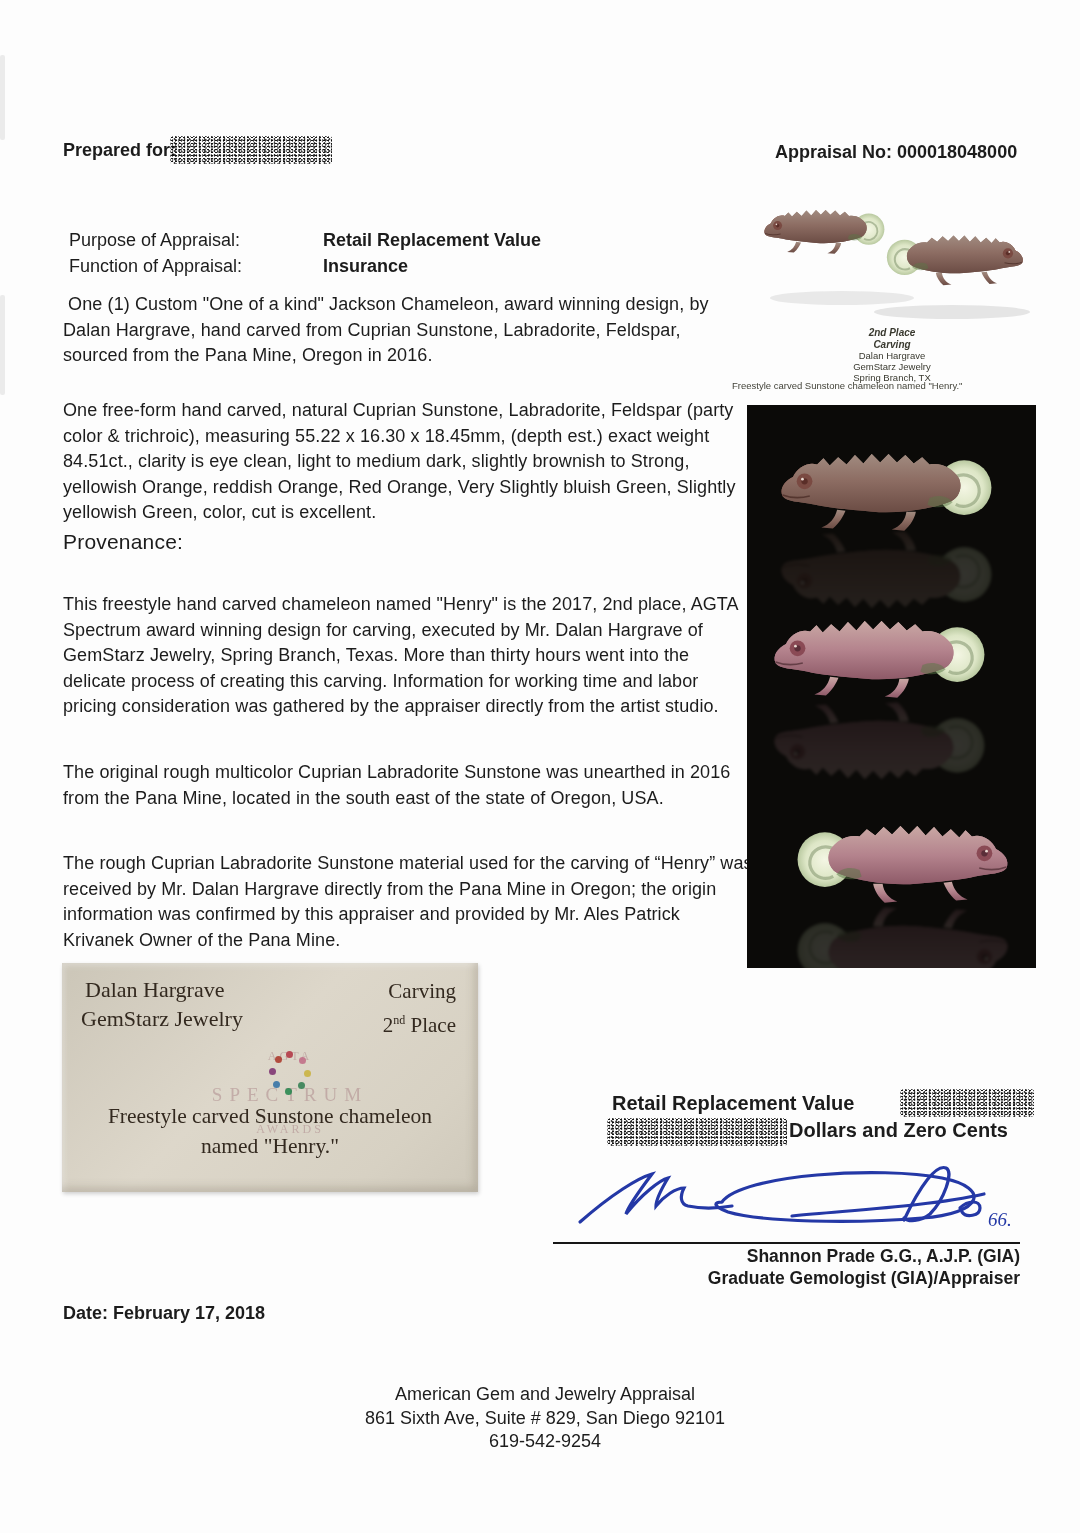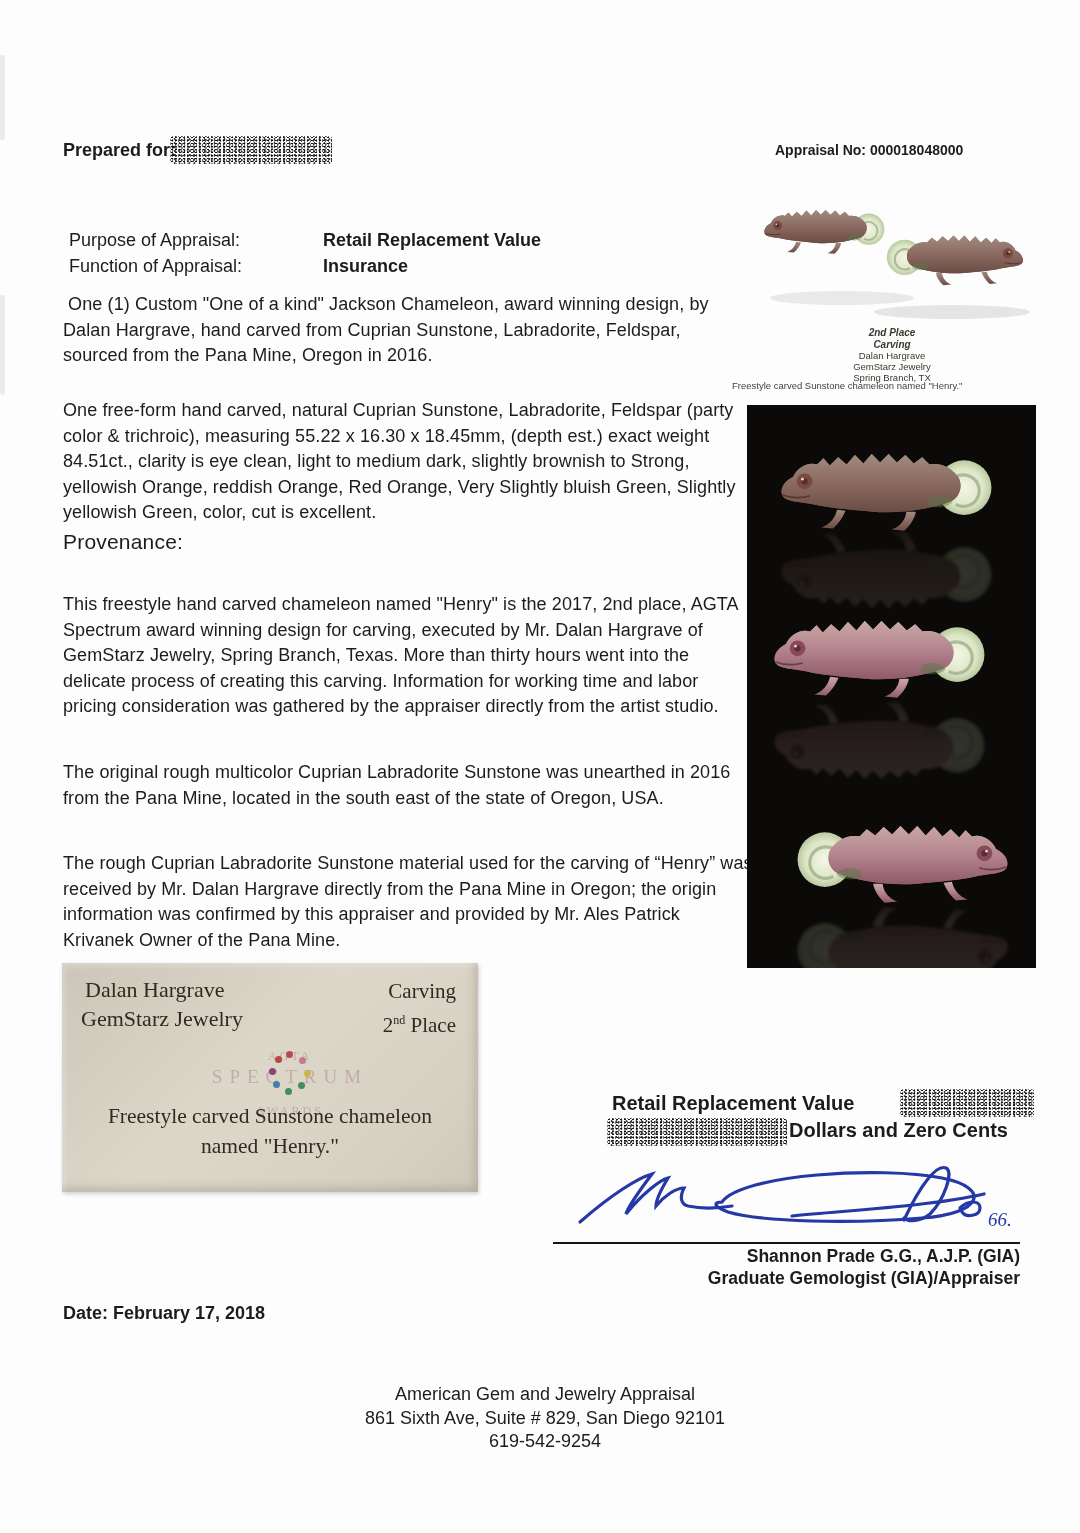--- a/index.html
+++ b/index.html
@@ -20,21 +20,21 @@
       radial-gradient(rgba(10,10,10,0.95) 0.8px, transparent 1.15px),
       radial-gradient(rgba(20,20,20,0.8) 0.9px, transparent 1.25px),
       radial-gradient(rgba(0,0,0,0.55) 0.7px, transparent 1.05px),
       radial-gradient(rgba(30,30,30,0.7) 0.8px, transparent 1.2px);
     background-size:4px 3px,5px 4px,3px 5px,6px 4px;
     background-position:0 0,2px 1px,1px 2px,3px 2px;
   }
 
   
   .prepared{left:63px;top:140px;font-size:18px;font-weight:bold;}
-  .appraisal-no{left:775px;top:142px;font-size:14px;font-weight:bold;}
+  .appraisal-no{left:775px;top:142px;font-size:18px;font-weight:bold;}
 
   
   .meta{left:69px;top:227px;font-size:18px;line-height:26px;}
   .meta .row{display:flex;}
   .meta .lbl{width:254px;}
 
   
   .photo-cap{left:742px;top:327px;width:300px;text-align:center;color:#39392f;}
   .photo-cap .l1{font-size:10px;font-weight:bold;font-style:italic;line-height:11.5px;}
   .photo-cap .l2{font-size:9.5px;line-height:11px;}
@@ -48,21 +48,21 @@
     background:linear-gradient(135deg,#ccc6b8 0%,#ddd7ca 45%,#d7d1c3 80%,#cfc9bb 100%);
     box-shadow:inset -3px -4px 10px rgba(90,80,60,0.25), inset 2px 2px 6px rgba(255,255,255,0.5), 1px 2px 4px rgba(0,0,0,0.18);
     font-family:"Liberation Serif",serif;color:#33291f;
   }
   .card .artist{position:absolute;left:23px;top:14px;font-size:22px;}
   .card .studio{position:absolute;left:19px;top:43px;font-size:22px;}
   .card .right{position:absolute;right:22px;top:14px;text-align:right;font-size:21px;line-height:29px;}
   .card sup{font-size:12px;}
   .wm{position:absolute;left:0;top:86px;width:456px;text-align:center;color:rgba(168,128,132,0.48);}
   .wm .wm1{font-size:12px;letter-spacing:3px;}
-  .wm .wm2{font-size:19px;letter-spacing:7px;margin-top:2px;}
+  .wm .wm2{font-size:19px;letter-spacing:7px;margin-top:20px;}
   .wm .wm3{font-size:12px;letter-spacing:3px;margin-top:16px;}
   .gem-ring{position:absolute;left:206px;top:88px;width:44px;height:44px;}
   .gem-ring i{position:absolute;width:7px;height:7px;border-radius:50%;opacity:0.85;}
   .card-cap{position:absolute;left:0;top:138px;width:416px;text-align:center;font-size:21.5px;line-height:30px;}
 
   
   .val-title{left:612px;top:1092px;font-size:20px;font-weight:bold;}
   .val-suffix{left:789px;top:1119px;font-size:20px;font-weight:bold;}
 
   

